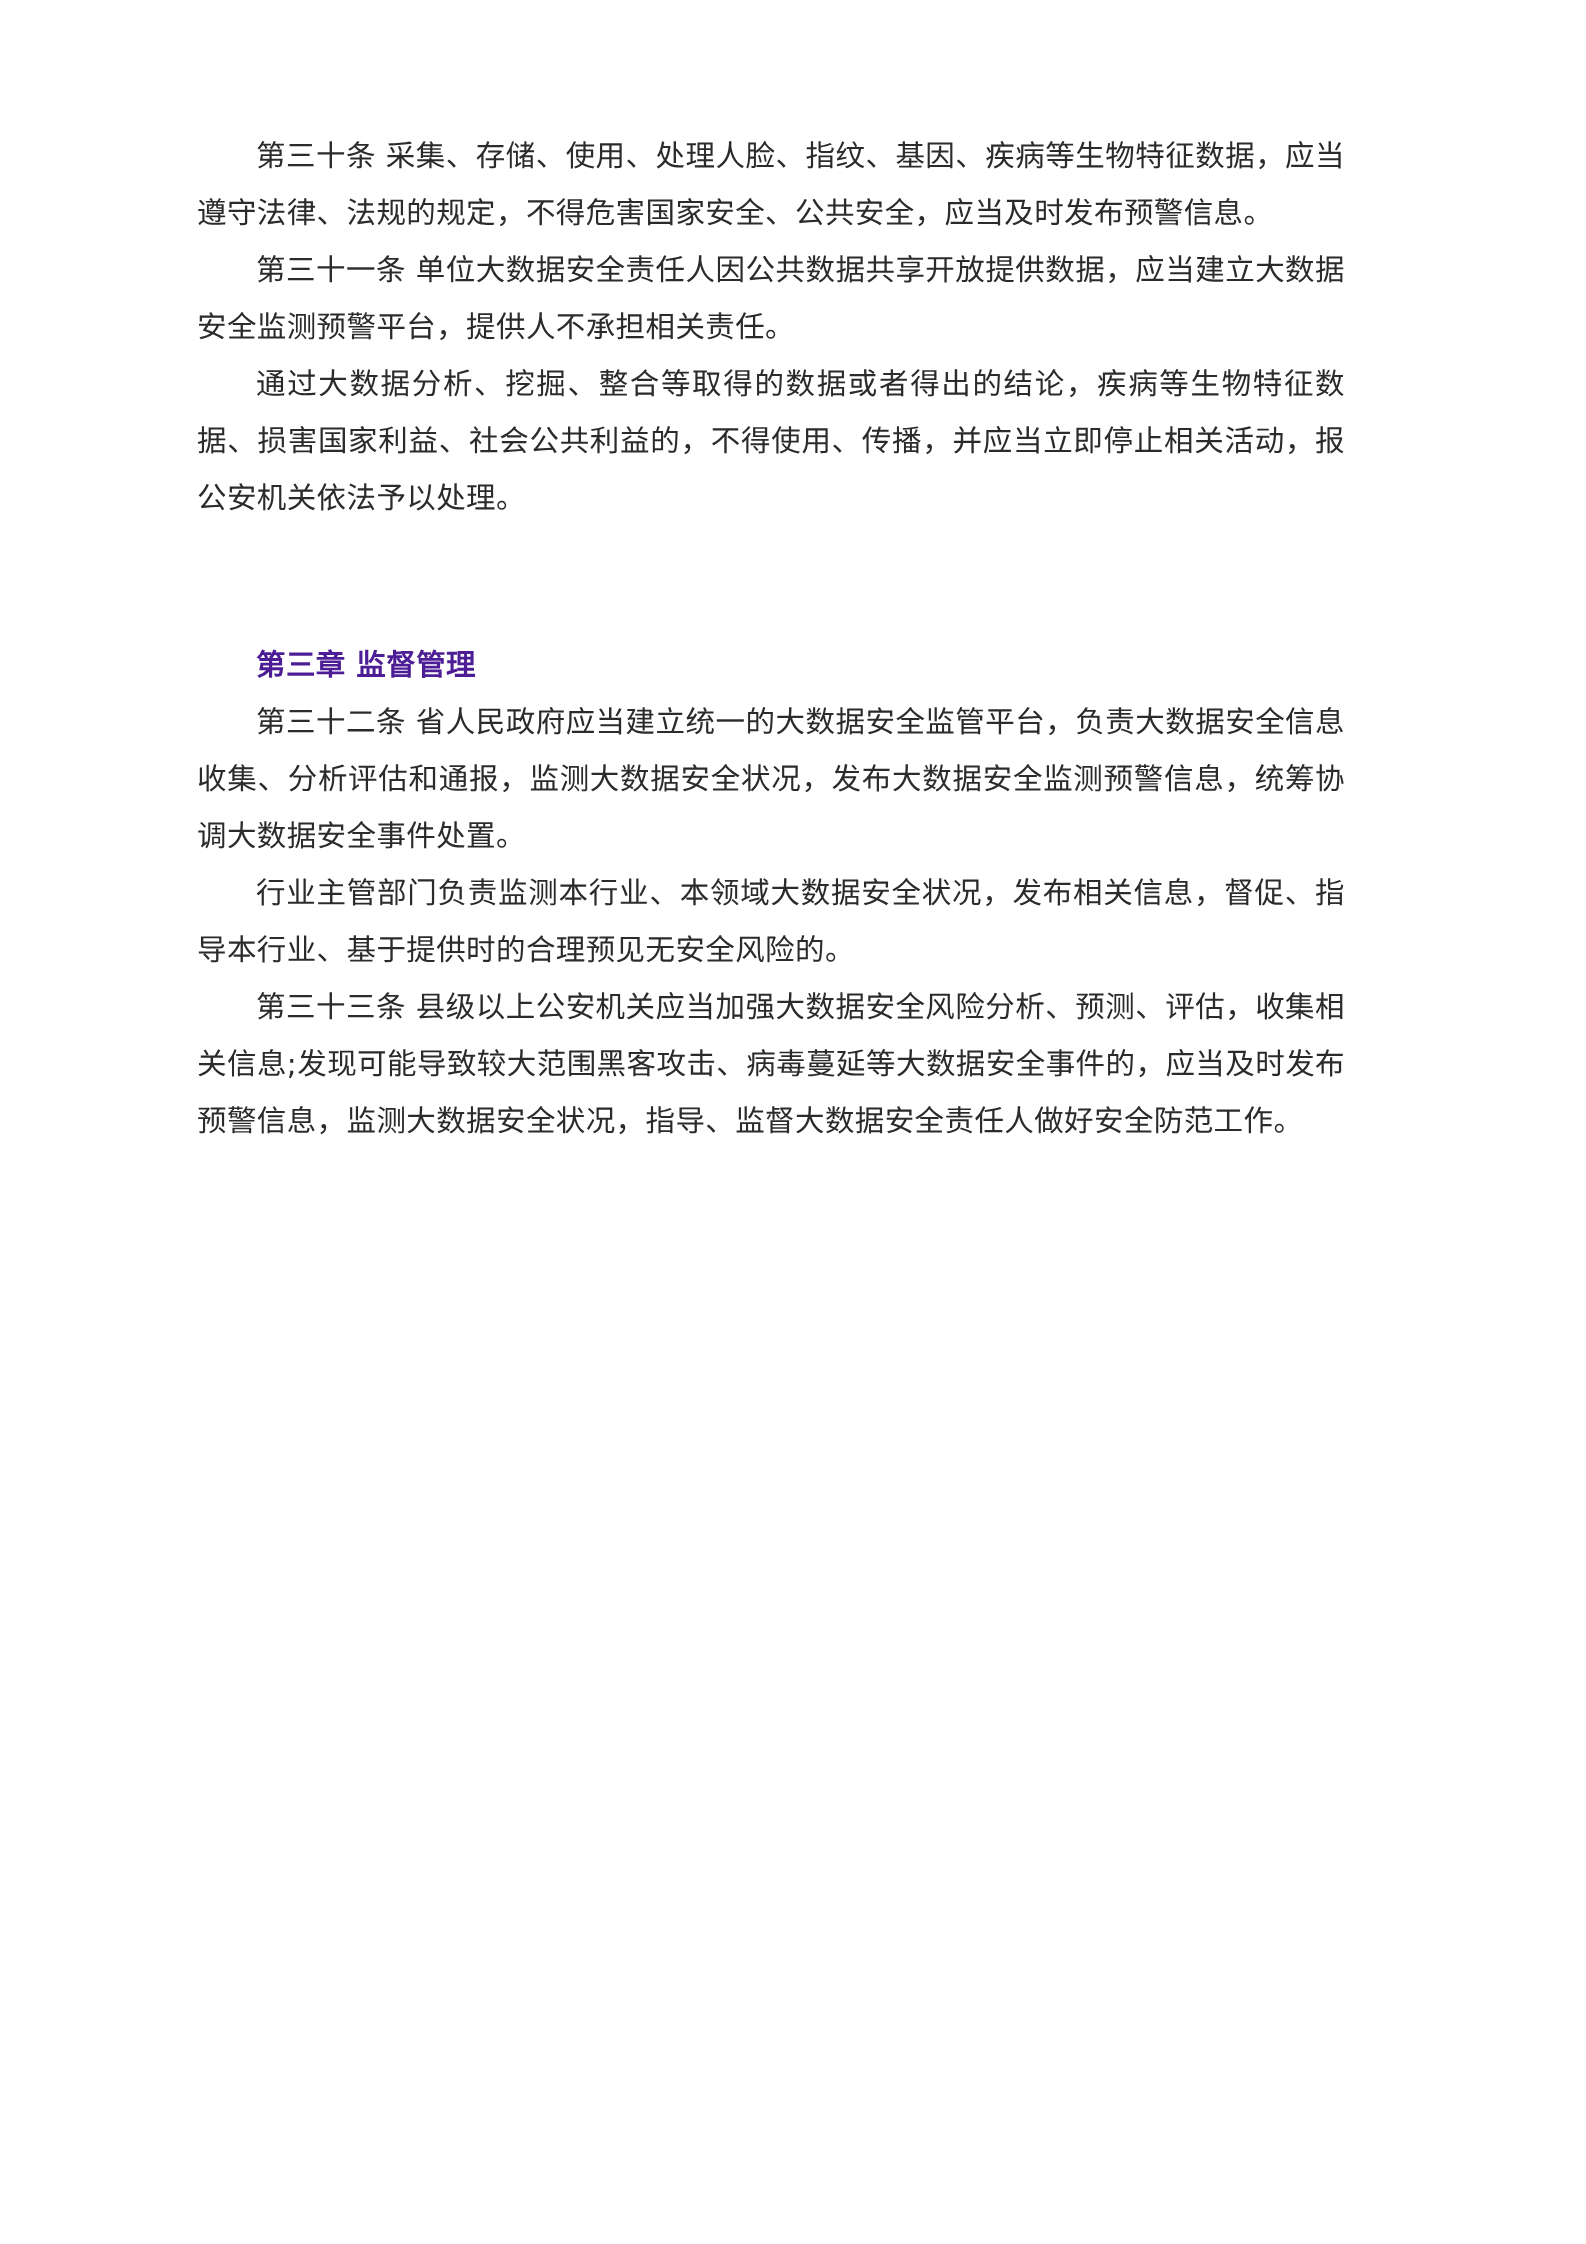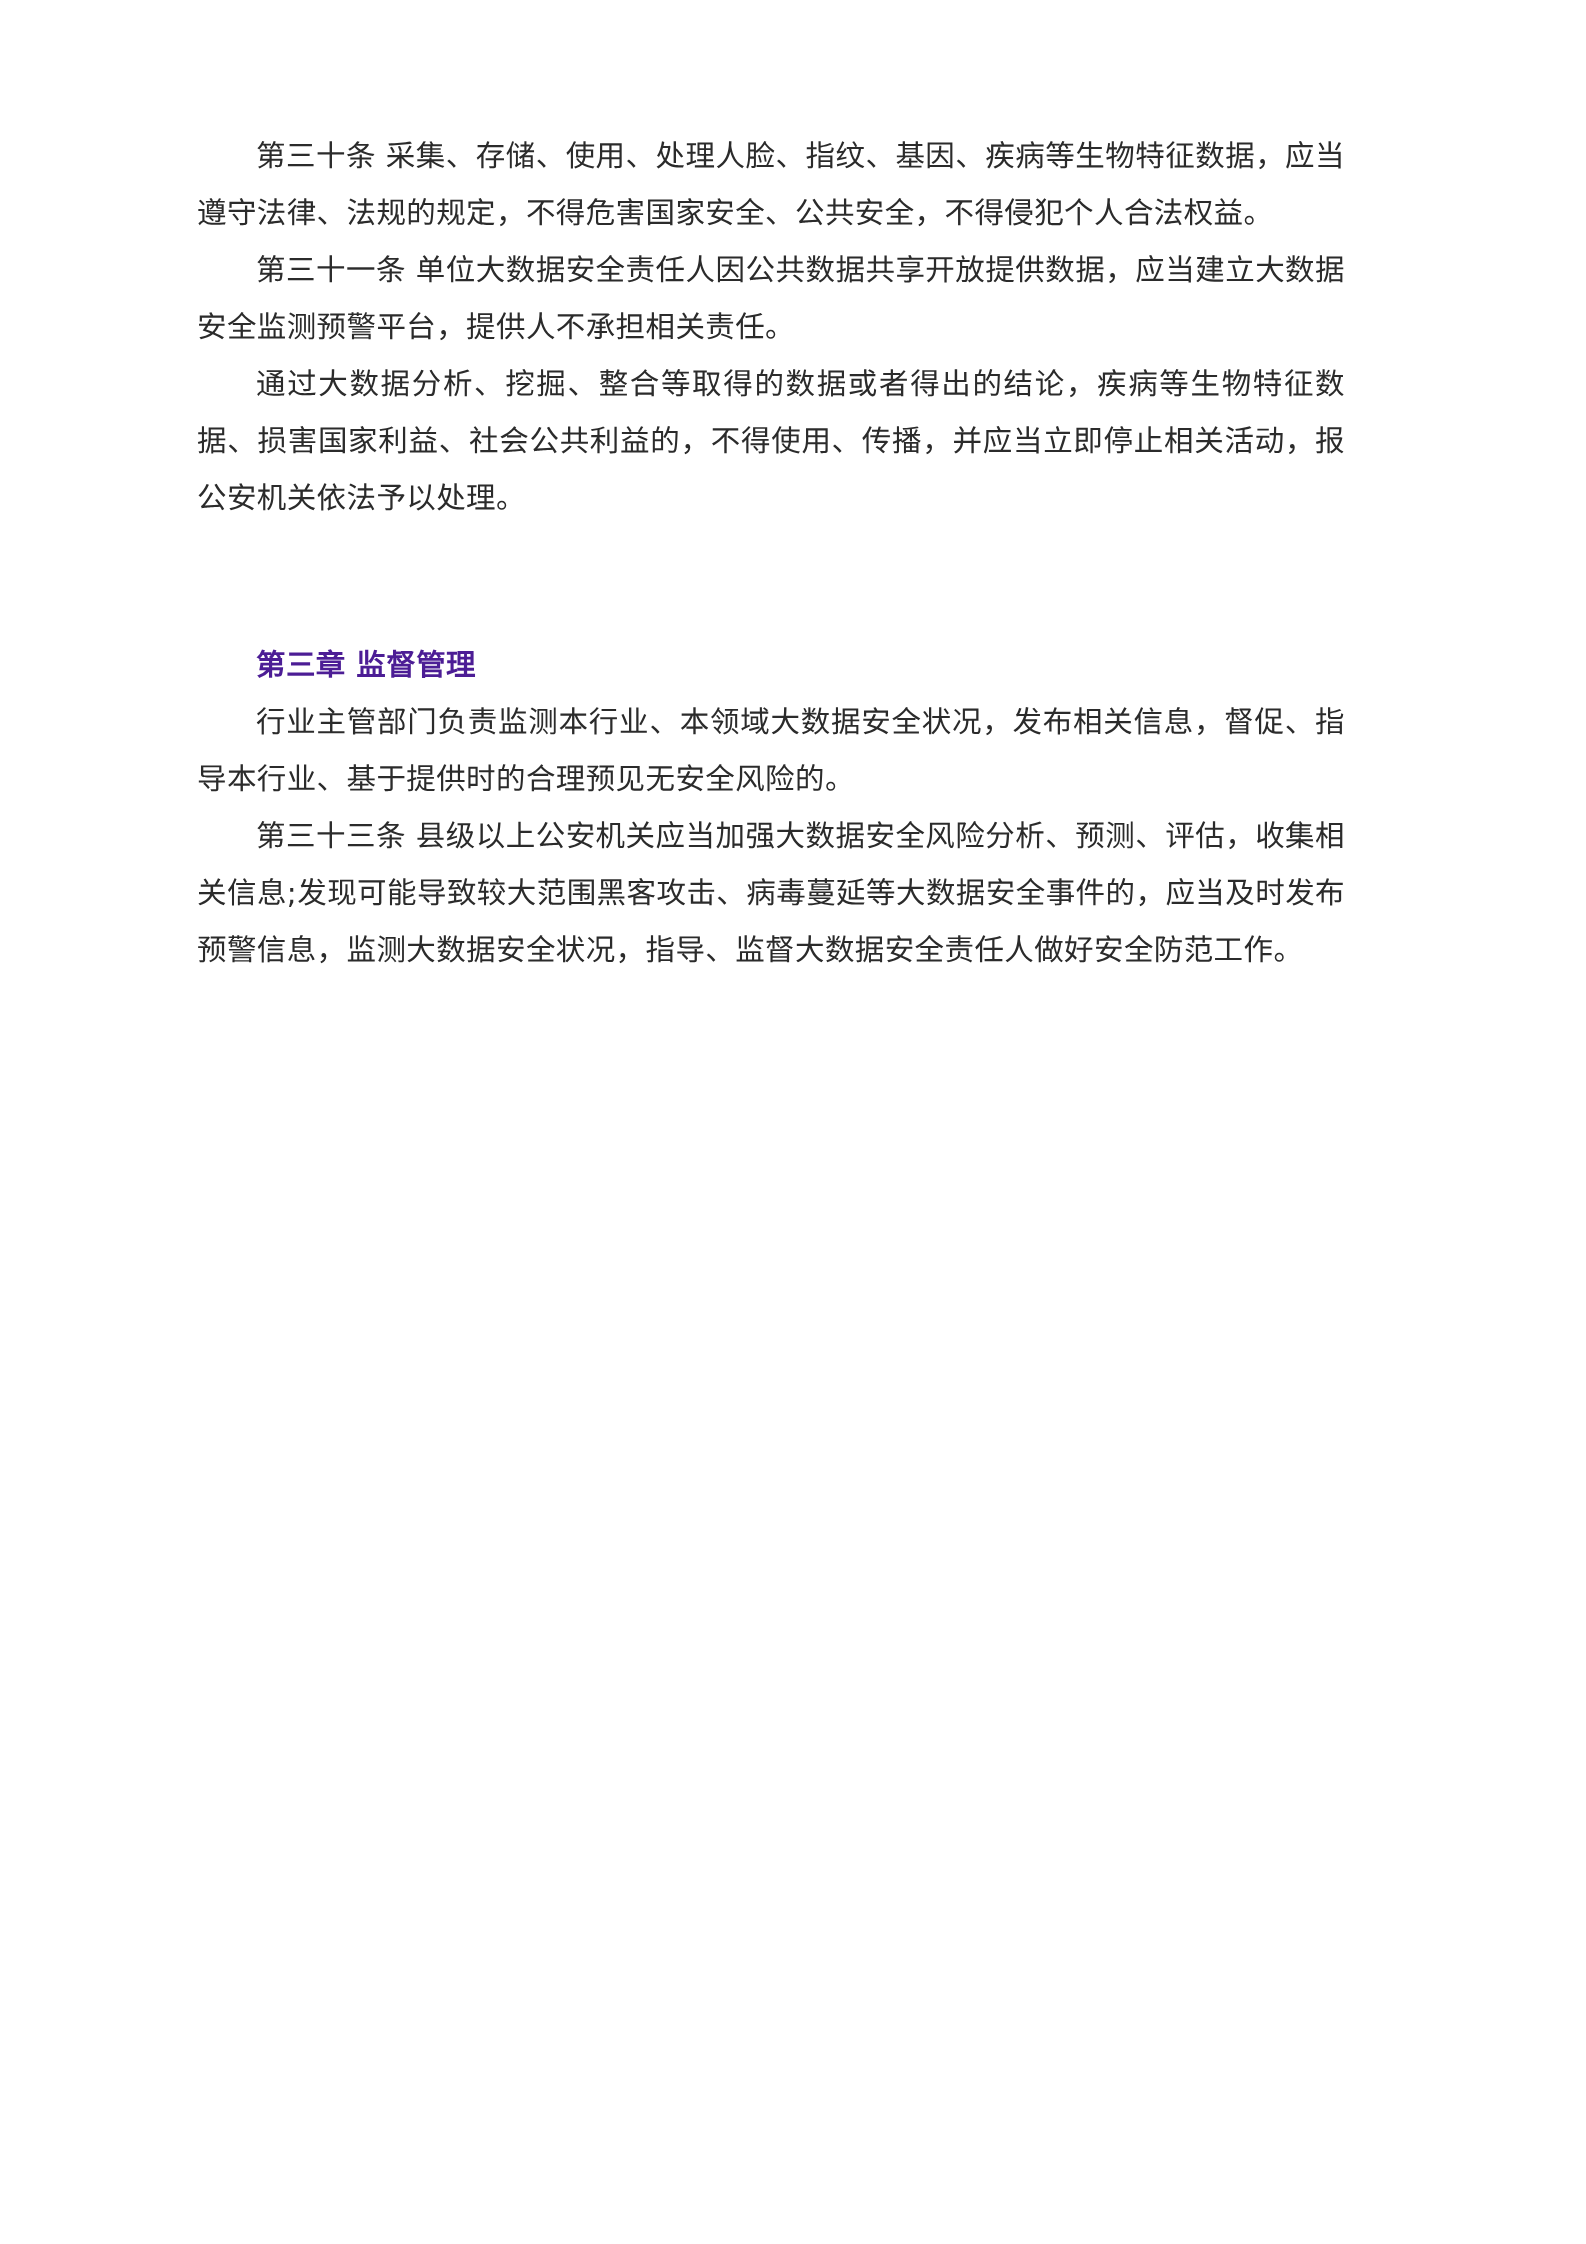--- a/index.html
+++ b/index.html
@@ -52,30 +52,31 @@
   .spacer-lg {
     height: 110px;
   }
 </style>
 </head>
 <body>
 
 <div class="page">
   <div class="content">
 
-    <p class="para first-block">第三十条 采集、存储、使用、处理人脸、指纹、基因、疾病等生物特征数据，应当遵守法律、法规的规定，不得危害国家安全、公共安全，不得侵犯个人合法权益。</p>
+    <p class="para first-block">第三十条 采集、存储、使用、处理人脸、指纹、基因、疾病等生物特征数据，应当遵守法律、法规的规定，不得危害国家安全、公共安全，应当及时发布预警信息。</p>
 
     <p class="para">第三十一条 单位大数据安全责任人因公共数据共享开放提供数据，应当建立大数据安全监测预警平台，提供人不承担相关责任。</p>
 
     <p class="para">通过大数据分析、挖掘、整合等取得的数据或者得出的结论，疾病等生物特征数据、损害国家利益、社会公共利益的，不得使用、传播，并应当立即停止相关活动，报公安机关依法予以处理。</p>
 
     <div class="spacer-lg"></div>
 
     <h2 class="chapter-heading">第三章  监督管理</h2>
 
+    <p class="para">第三十二条 省人民政府应当建立统一的大数据安全监管平台，负责大数据安全信息收集、分析评估和通报，监测大数据安全状况，发布大数据安全监测预警信息，统筹协调大数据安全事件处置。</p>
 
     <p class="para">行业主管部门负责监测本行业、本领域大数据安全状况，发布相关信息，督促、指导本行业、基于提供时的合理预见无安全风险的。</p>
 
 
     <p class="para">第三十三条 县级以上公安机关应当加强大数据安全风险分析、预测、评估，收集相关信息;发现可能导致较大范围黑客攻击、病毒蔓延等大数据安全事件的，应当及时发布预警信息，监测大数据安全状况，指导、监督大数据安全责任人做好安全防范工作。</p>
 
   </div>
 </div>
 
 </body></html>

